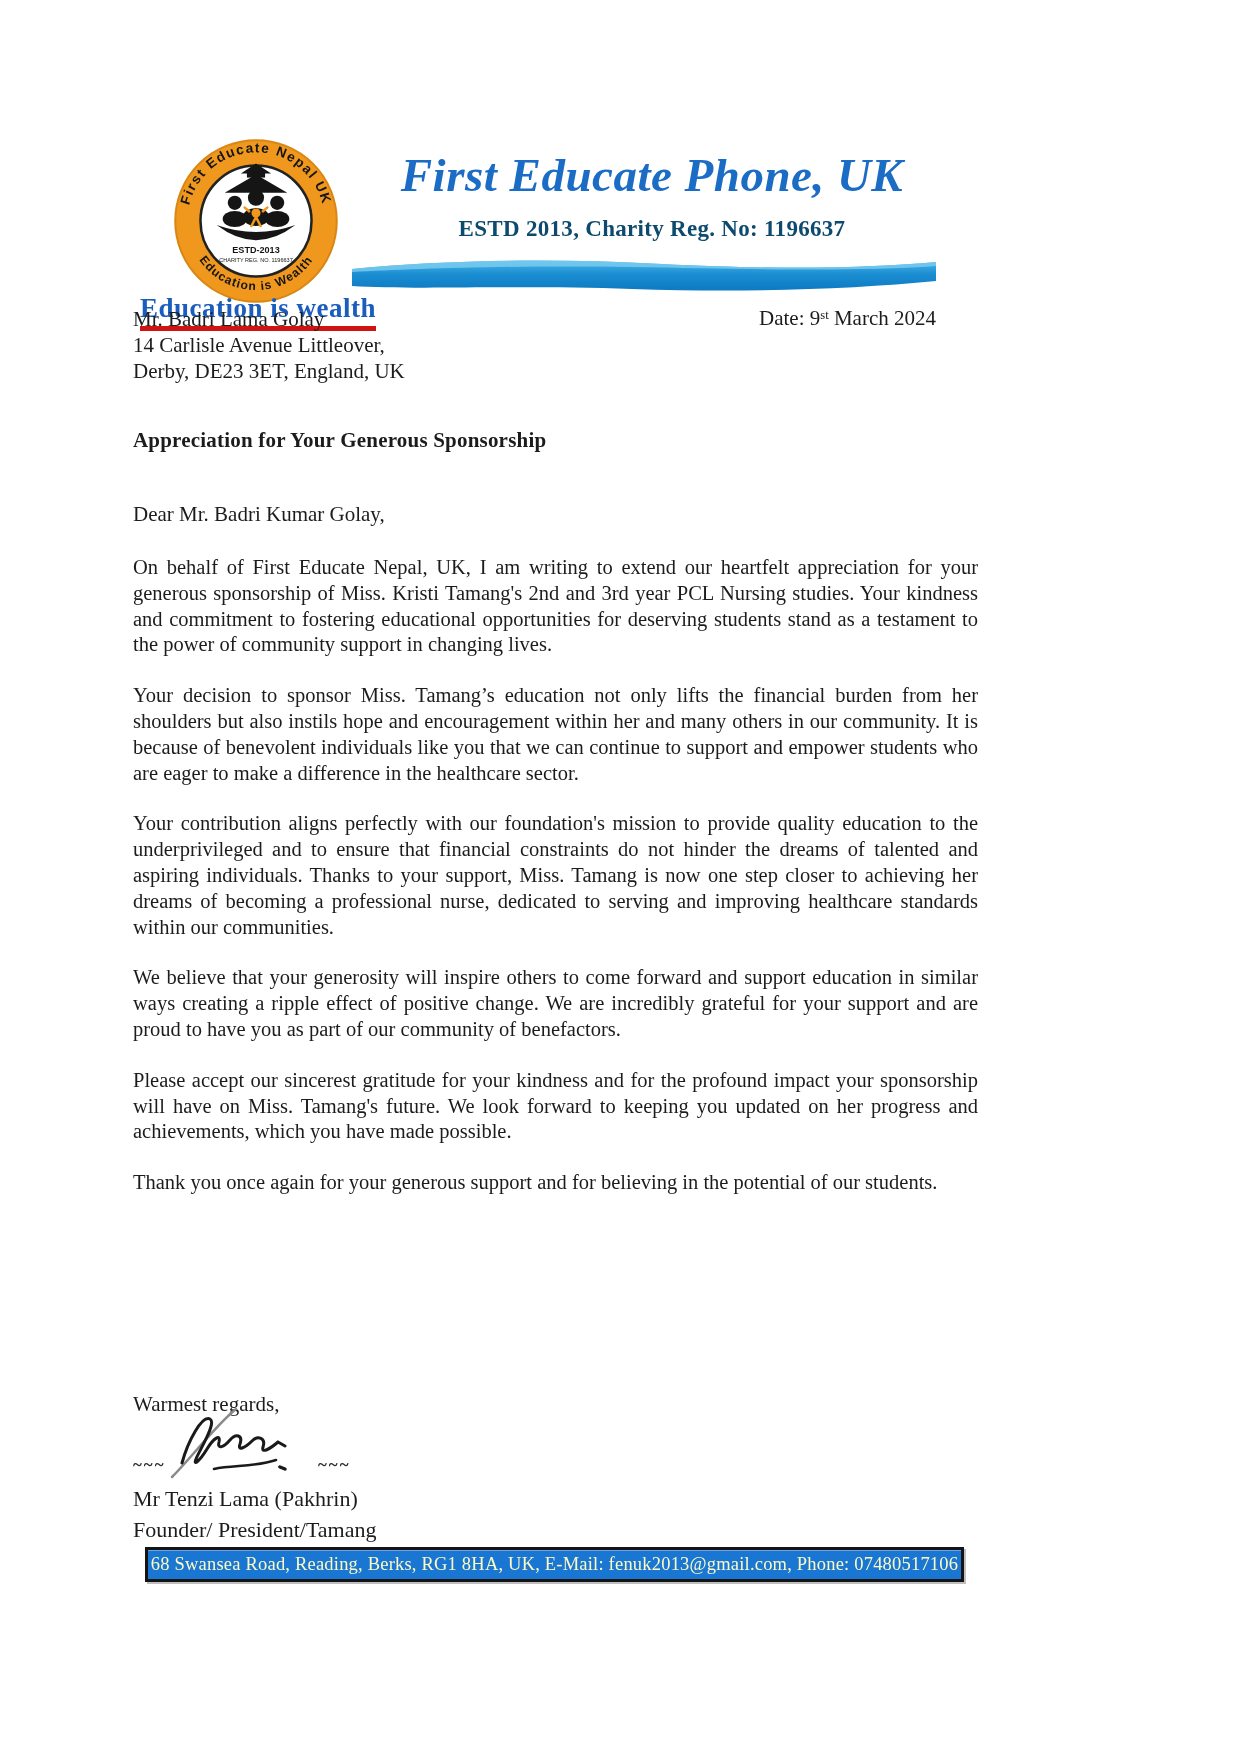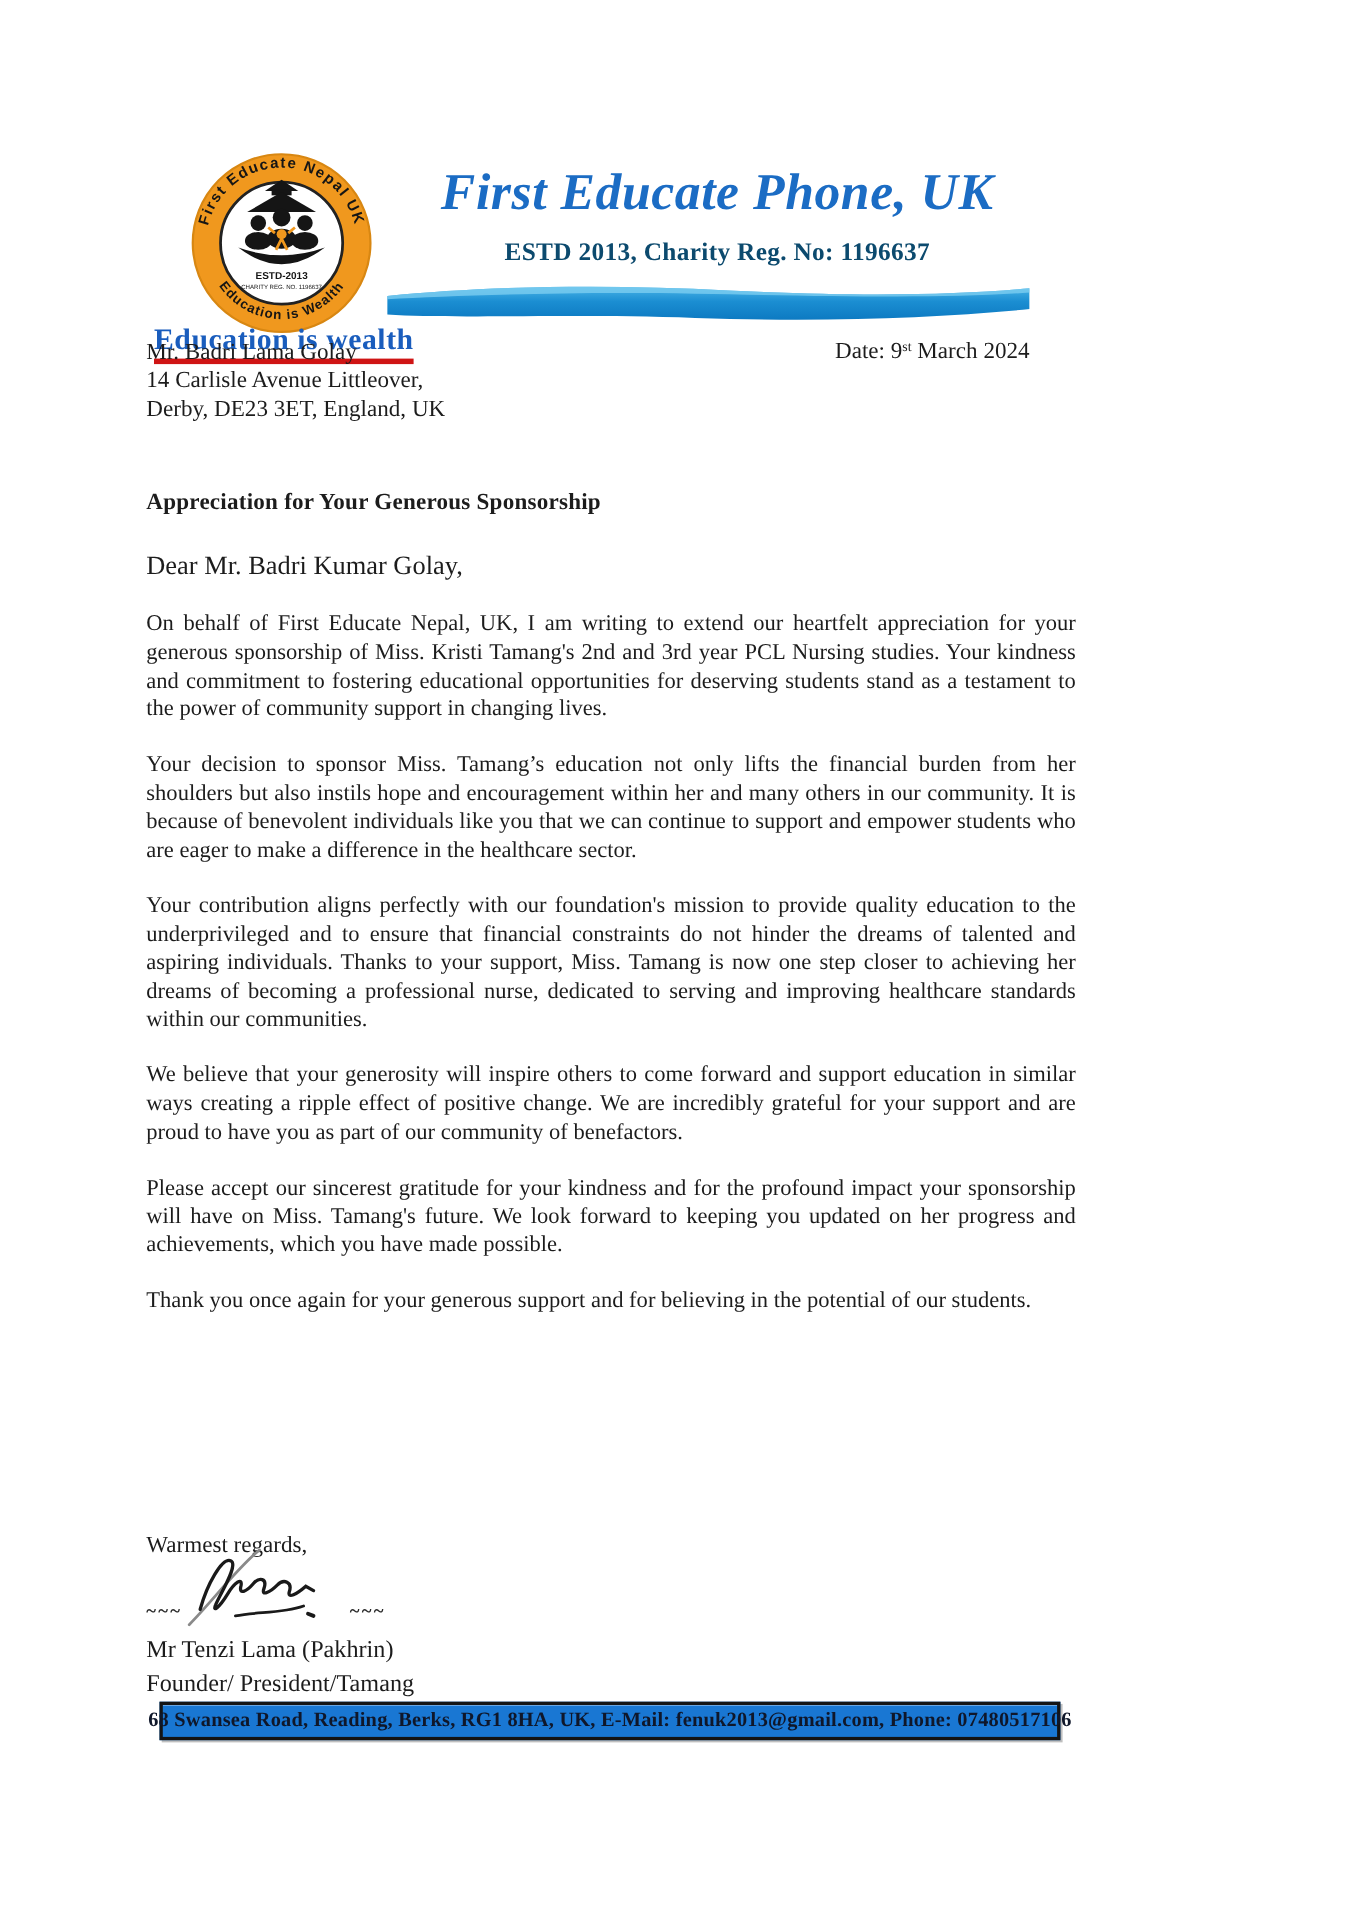--- a/index.html
+++ b/index.html
@@ -23,22 +23,22 @@
     font-size:27px; font-weight:600; color:#1a5dbd;
     padding-bottom:2px; border-bottom:5px solid #cf1414; letter-spacing:0.5px;
   }
 
   
   .recipient { position:absolute; left:133px; top:306px; font-size:21px; line-height:26px; }
   .date-line { position:absolute; left:640px; top:306px; width:296px; text-align:right; font-size:21px; }
   .sup { font-size:0.6em; position:relative; top:-0.45em;margin-top:48px; }
 
   
-  .subject { position:absolute; left:133px; top:444px; font-size:21px; font-weight:bold; letter-spacing:0.2px; }
-  .salutation { position:absolute; left:133px; top:502px; font-size:24px; }
+  .subject { position:absolute; left:133px; top:428px; font-size:21px; font-weight:bold; letter-spacing:0.2px; }
+  .salutation { position:absolute; left:133px; top:502px; font-size:21px; }
   .body-text {
     position:absolute; left:133px; top:555px; width:845px;
     font-size:20.5px; line-height:25.8px; text-align:justify;
   }
   .body-text p { margin:0 0 25px 0; }
 
   
   .closing { position:absolute; left:133px; top:1392px; font-size:21px; }
   .signature-svg { position:absolute; left:158px; top:1405px; width:152px; height:78px; }
   .tilde { position:absolute; top:1455px; font-size:17px; font-weight:bold; letter-spacing:2px; color:#2a2a2a; }
@@ -48,21 +48,21 @@
   .signatory-title { position:absolute; left:133px; top:1517px; font-size:22px; }
 
   
   .footer-bar {
     position:absolute; left:145px; top:1547px; width:813px; height:29px;
     background:#1977d3; border:3px solid #141414;
     box-shadow: inset 0 1px 0 rgba(255,255,255,0.35), 2px 2px 0 rgba(0,0,0,0.25);
     display:flex; align-items:center; justify-content:center;
   }
   .footer-text {
-    color:#0f172a; font-weight:bold; font-size:18.5px; white-space:nowrap; letter-spacing:0.2px;
+    color:#fef9c3; font-weight:normal; font-size:18.5px; white-space:nowrap; letter-spacing:0.2px;
   }
 </style>
 </head>
 <body>
 
 <div class="page">
 
   <div class="logo-wrap">
     <svg viewBox="0 0 210 168" width="212" height="170" aria-hidden="true">
       <defs>

